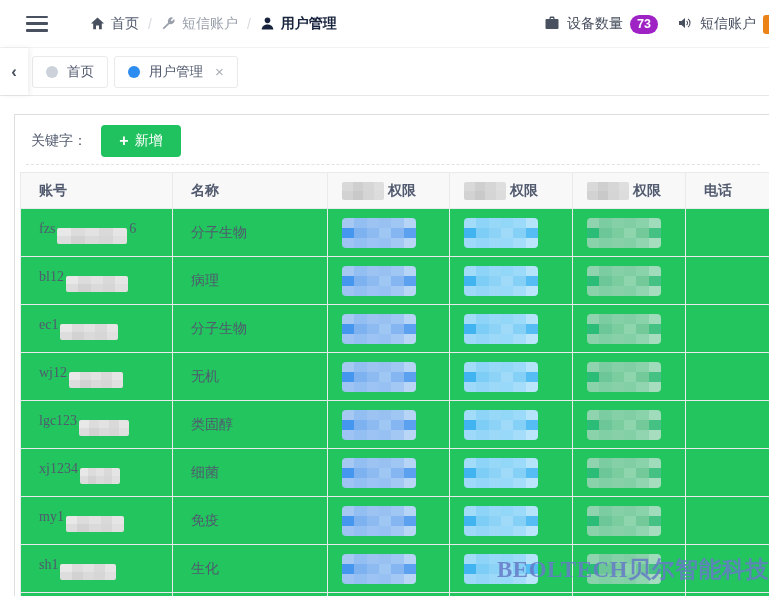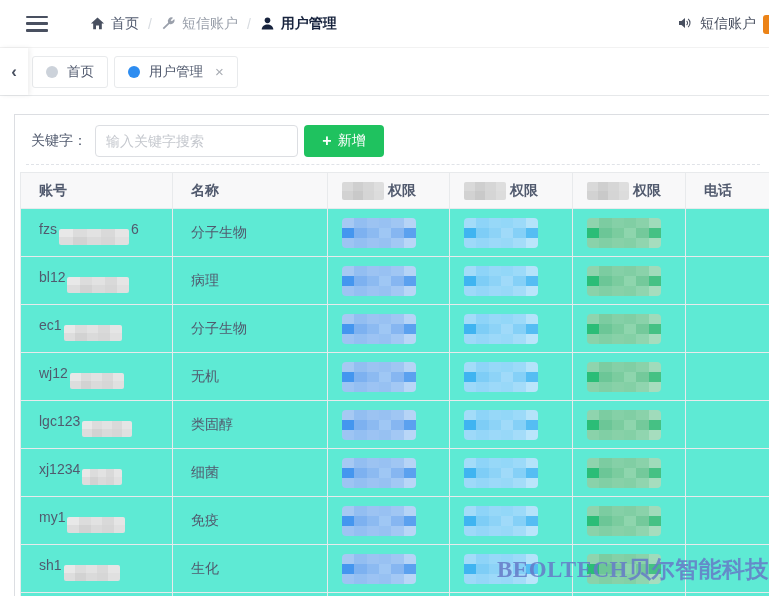--- a/index.html
+++ b/index.html
@@ -42,21 +42,21 @@
   .btn-search { width:66px; margin-left:4px; background:#2d8cf0; }
   .btn-add { width:80px; margin-left:6px; background:#1fc25f; gap:6px; }
   .btn-add .plus { font-size:16px; font-weight:bold; line-height:1; }
 
   .divider { border-top:1px dashed #e0e3e8; margin:7px -5px 0 -5px; }
 
   
   table { border-collapse:collapse; table-layout:fixed; width:810px; margin-left:-11px; margin-top:7px; font-size:14px; color:#515a6e; }
   th { height:36px; background:#f8f8f9; font-weight:bold; text-align:left; padding-left:18px; border:1px solid #e8eaec; white-space:nowrap; }
   th.perm { padding-left:14px; }
-  td { height:48px; border:1px solid #e8eaec; padding-left:18px; background:#5eead4; white-space:nowrap; }
+  td { height:48px; border:1px solid #e8eaec; padding-left:18px; background:#22c55e; white-space:nowrap;font-family:Liberation Serif, serif; }
   td.tag-cell { padding-left:14px; }
   tr.partial td { height:48px; }
 
   .perm-head { display:flex; align-items:center; gap:4px; }
 
   .mosaic { display:grid; overflow:hidden; }
   .mosaic i { display:block; width:100%; height:100%; }
   .hdr-blur { width:42px; height:18px; border-radius:2px; }
   .acc-blur { display:inline-grid; height:16px; border-radius:2px; vertical-align:-3px; margin:0 2px; }
   .tag { width:74px; height:30px; border-radius:4px; }
@@ -101,20 +101,29 @@
           </svg>
       </span>
       <span>用户管理</span>
     </span>
   </div>
 
   <div class="stats">
     <span class="stat">
       <span>
         <svg width="16" height="16" viewBox="0 0 16 16">
+            <path d="M5.5 4 V2.8 A1.3 1.3 0 0 1 6.8 1.5 H9.2 A1.3 1.3 0 0 1 10.5 2.8 V4 H13.5 A1 1 0 0 1 14.5 5 V13 A1 1 0 0 1 13.5 14 H2.5 A1 1 0 0 1 1.5 13 V5 A1 1 0 0 1 2.5 4 Z M6.8 4 H9.2 V2.9 H6.8 Z" fill="#495060"></path>
+          </svg>
+      </span>
+      <span>设备数量</span>
+      <span class="badge pill" style="background: rgb(158, 34, 196);">73</span>
+    </span>
+    <span class="stat">
+      <span>
+        <svg width="16" height="16" viewBox="0 0 16 16">
             <path d="M2 6 H4.5 L8 3 V13 L4.5 10 H2 Z" fill="#495060"></path>
             <path d="M10 5.5 A3.4 3.4 0 0 1 10 10.5 L9.3 9.7 A2.4 2.4 0 0 0 9.3 6.3 Z" fill="#495060"></path>
             <path d="M11.5 3.5 A6 6 0 0 1 11.5 12.5 L10.8 11.7 A5 5 0 0 0 10.8 4.3 Z" fill="#495060"></path>
           </svg>
       </span>
       <span>短信账户</span>
       <span class="badge" style="background: rgb(236, 131, 23);">0</span>
     </span>
   </div>
 </div>
@@ -131,21 +140,20 @@
       <span>用户管理</span>
       <span class="close">×</span>
     </div>
   </div>
 </div>
 
 <div class="panel">
 
   <div class="search-row">
     <span class="kw-label">关键字：</span>
-    <input class="kw-input" type="text" placeholder="输入关键字搜索" style="">
     <button class="btn btn-add">
         <span class="plus">+</span>
         <span>新增</span>
       </button>
   </div>
 
   <div class="divider"></div>
 
   <table>
     <colgroup>

